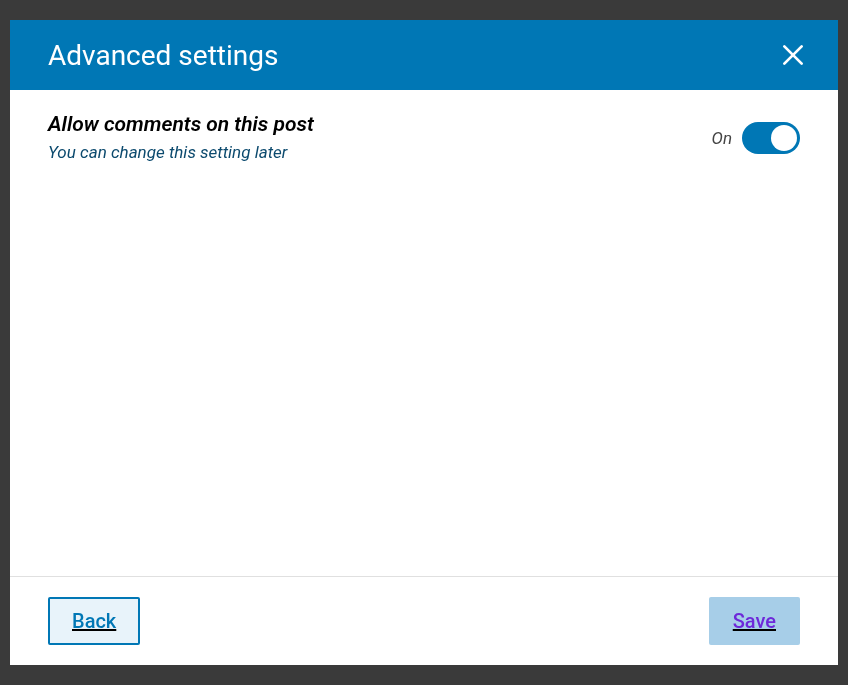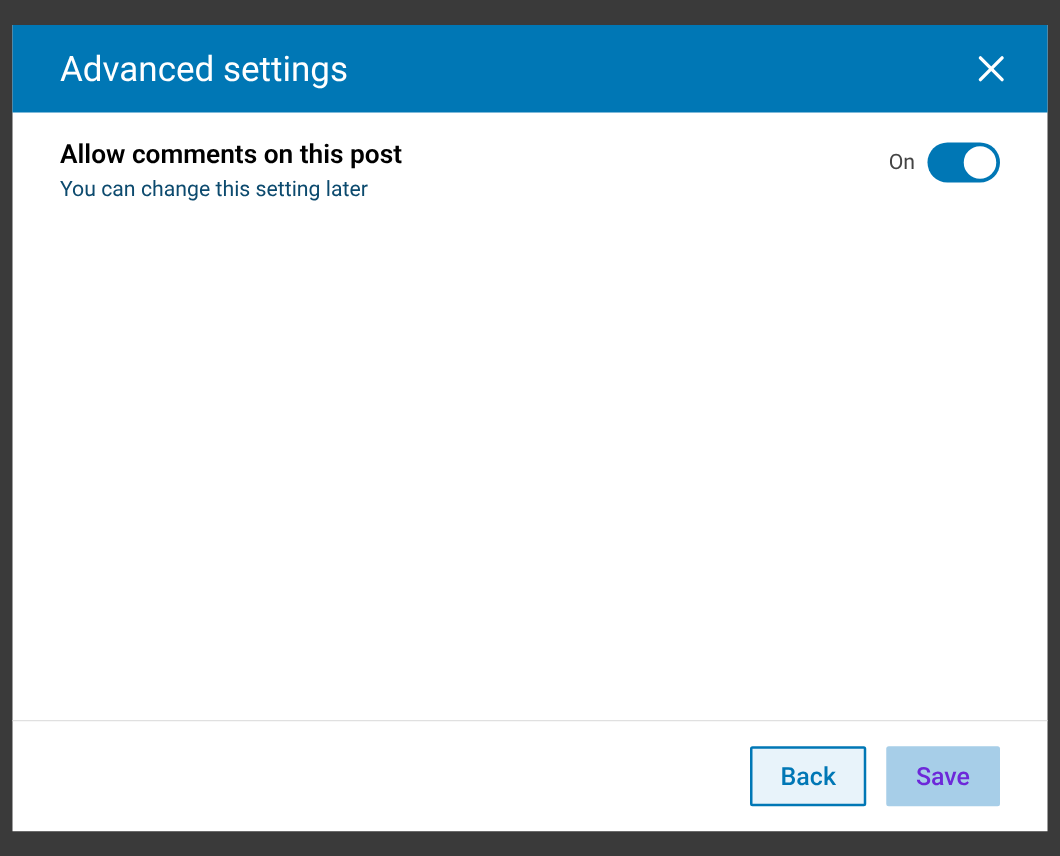--- a/index.html
+++ b/index.html
@@ -51,22 +51,23 @@
       width: 26px;
       height: 26px;
     }
     .modal-body {
       flex: 1;
       padding: 22px 38px;
       overflow: auto;
     }
     .setting-row {
       display: flex;
-      align-items: flex-start;
+      align-items: center;
       justify-content: space-between;
+      font-style: italic;
     }
     .setting-text {
       flex: 1;
     }
     .setting-title {
       font-size: 21px;
       font-weight: 600;
       color: #000000;
       margin-bottom: 6px;
     }
@@ -101,22 +102,23 @@
       right: 3px;
       width: 26px;
       height: 26px;
       background: #ffffff;
       border-radius: 50%;
     }
     .modal-footer {
       border-top: 1px solid #e0e0e0;
       padding: 20px 38px;
       display: flex;
-      justify-content: flex-end;
+      justify-content: space-between;
       gap: 16px;
+      text-decoration: underline;
     }
     .btn {
       font-size: 20px;
       font-weight: 500;
       padding: 10px 22px;
       border-radius: 2px;
       cursor: pointer;
       font-family: inherit;
     }
     .btn-back {

